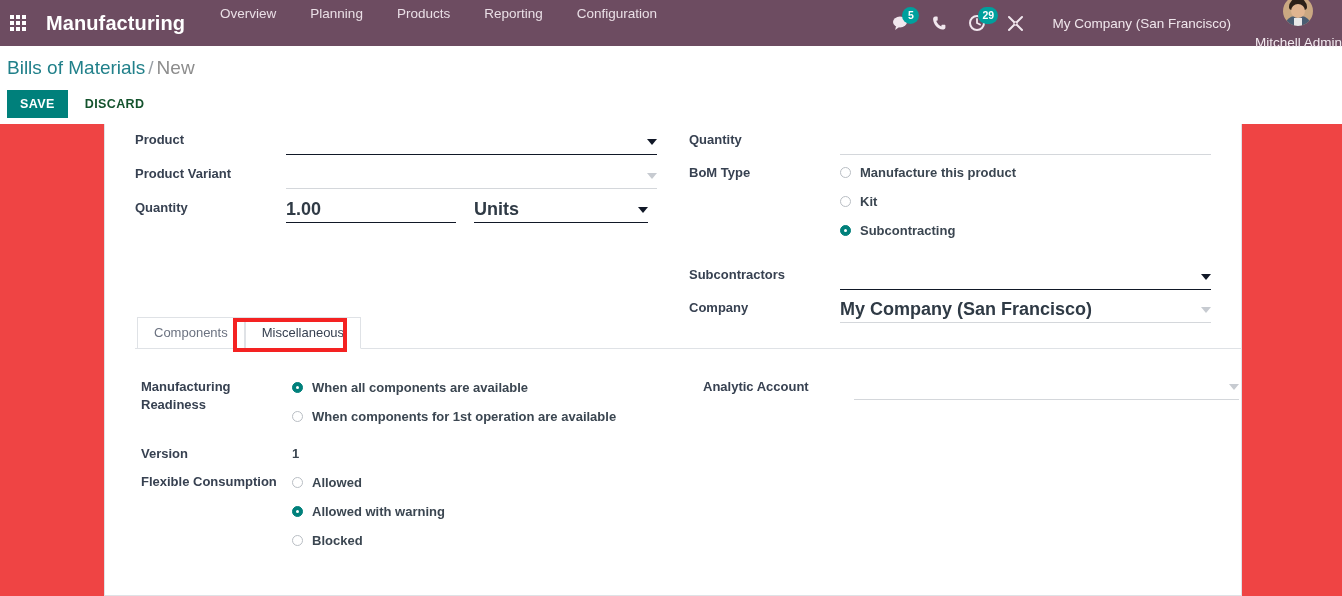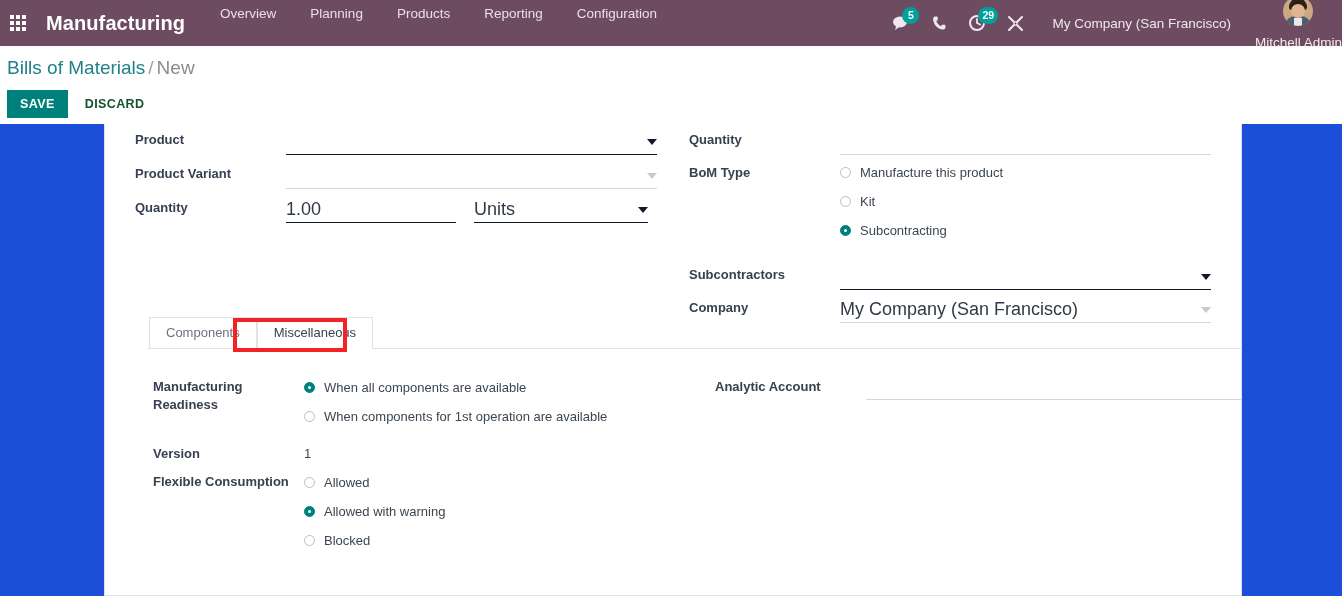--- a/index.html
+++ b/index.html
@@ -154,21 +154,21 @@
     border: none;
     cursor: pointer;
   }
 
   
   .content-area {
     position: absolute;
     left: 0; top: 124px;
     width: 1342px;
     height: 472px;
-    background: #1d4ed8;
+    background: #ef4444;
     overflow: hidden;
   }
   .sheet {
     position: absolute;
     left: 104px; top: 0;
     width: 1138px;
     height: 472px;
     background: #ffffff;
     border-left: 1px solid #dfe2e6;
     border-right: 1px solid #dfe2e6;
@@ -192,21 +192,21 @@
   }
   .flabel {
     width: 151px;
     flex: 0 0 151px;
     font-size: 13px;
     font-weight: bold;
     color: #374151;
     padding-top: 6px;
     line-height: 18px;
   }
-  .fval { flex: 1; min-width: 0; padding-top: 4px; }
+  .fval { flex: 1; min-width: 0; padding-top: 4px; font-weight: bold; }
 
   
   .uline {
     position: relative;
     height: 26px;
     display: flex;
     align-items: center;
     border-bottom: 1px solid #111827;
     font-size: 18px;
     color: #2f3a45;
@@ -252,21 +252,20 @@
     width: 3px; height: 3px;
     border-radius: 50%;
     background: #ffffff;
   }
 
   
   .notebook {
     position: absolute;
     left: 30px; right: 0; top: 194px;
     width: 1108px;
-    margin-left: 12px;
   }
   .tabs {
     display: flex;
     align-items: flex-end;
     border-bottom: 1px solid #dfe2e6;
     height: 31px;
     padding-left: 2px;
   }
   .tab {
     font-size: 13px;

